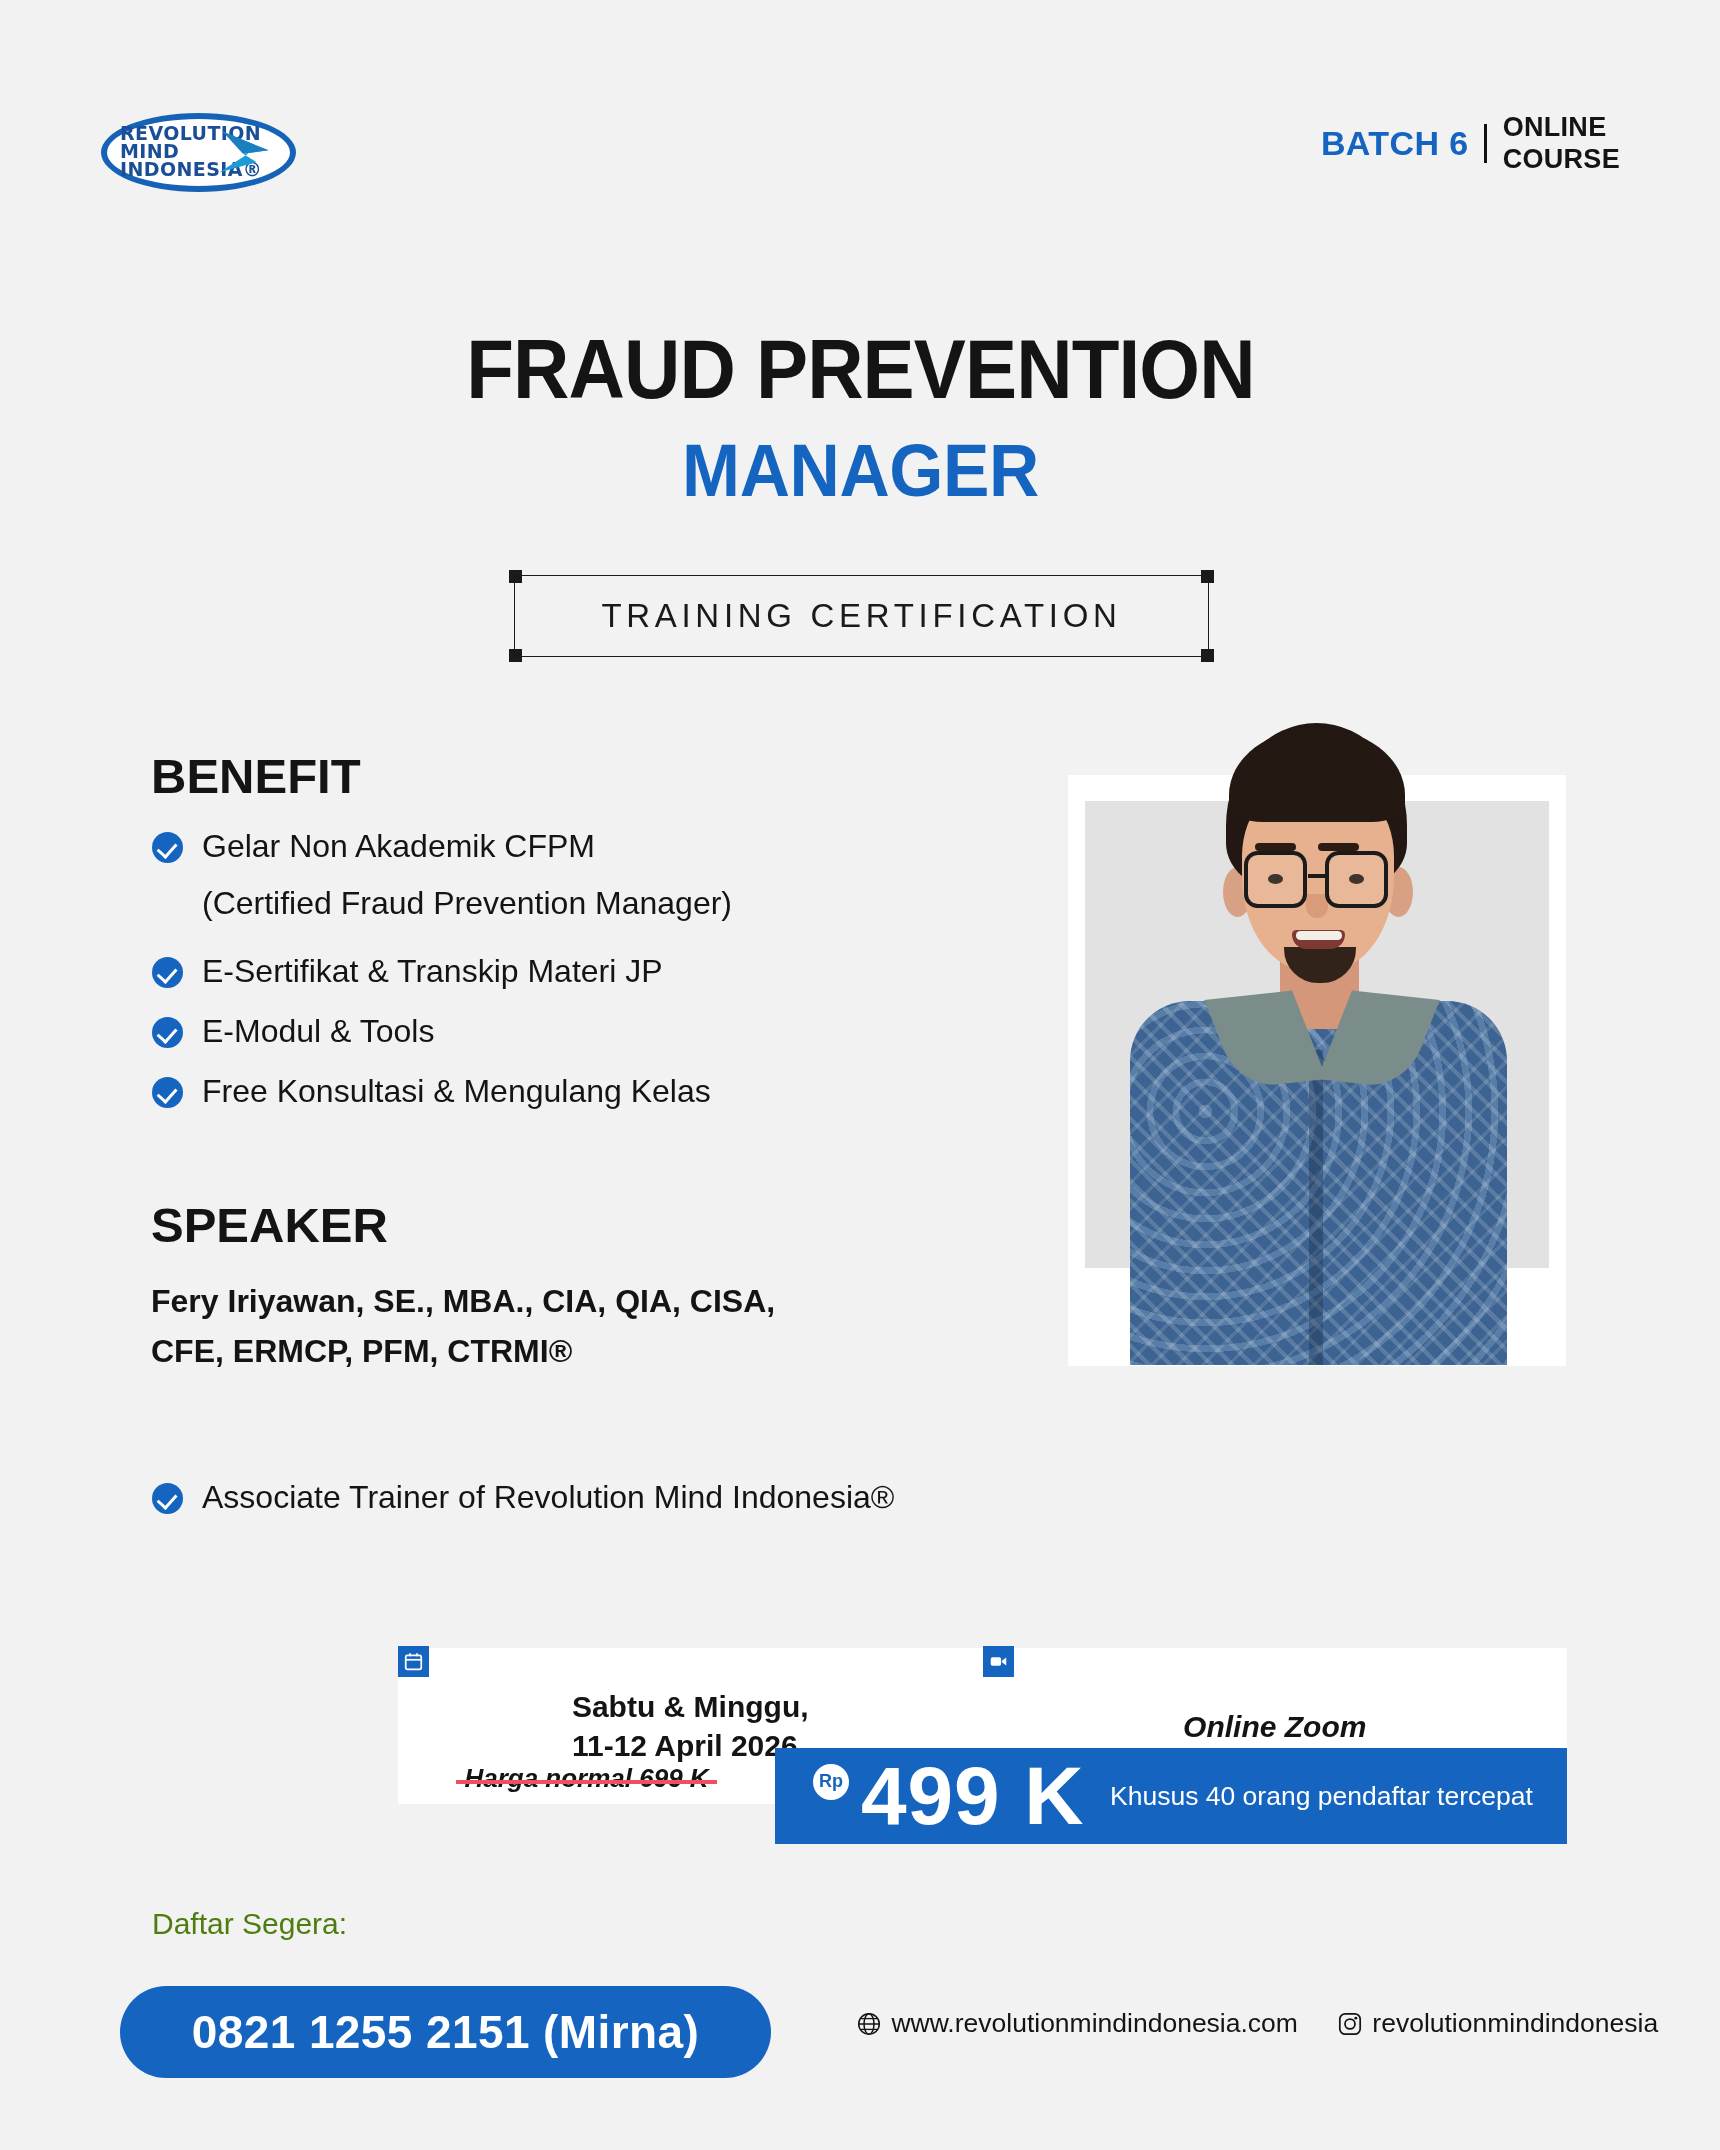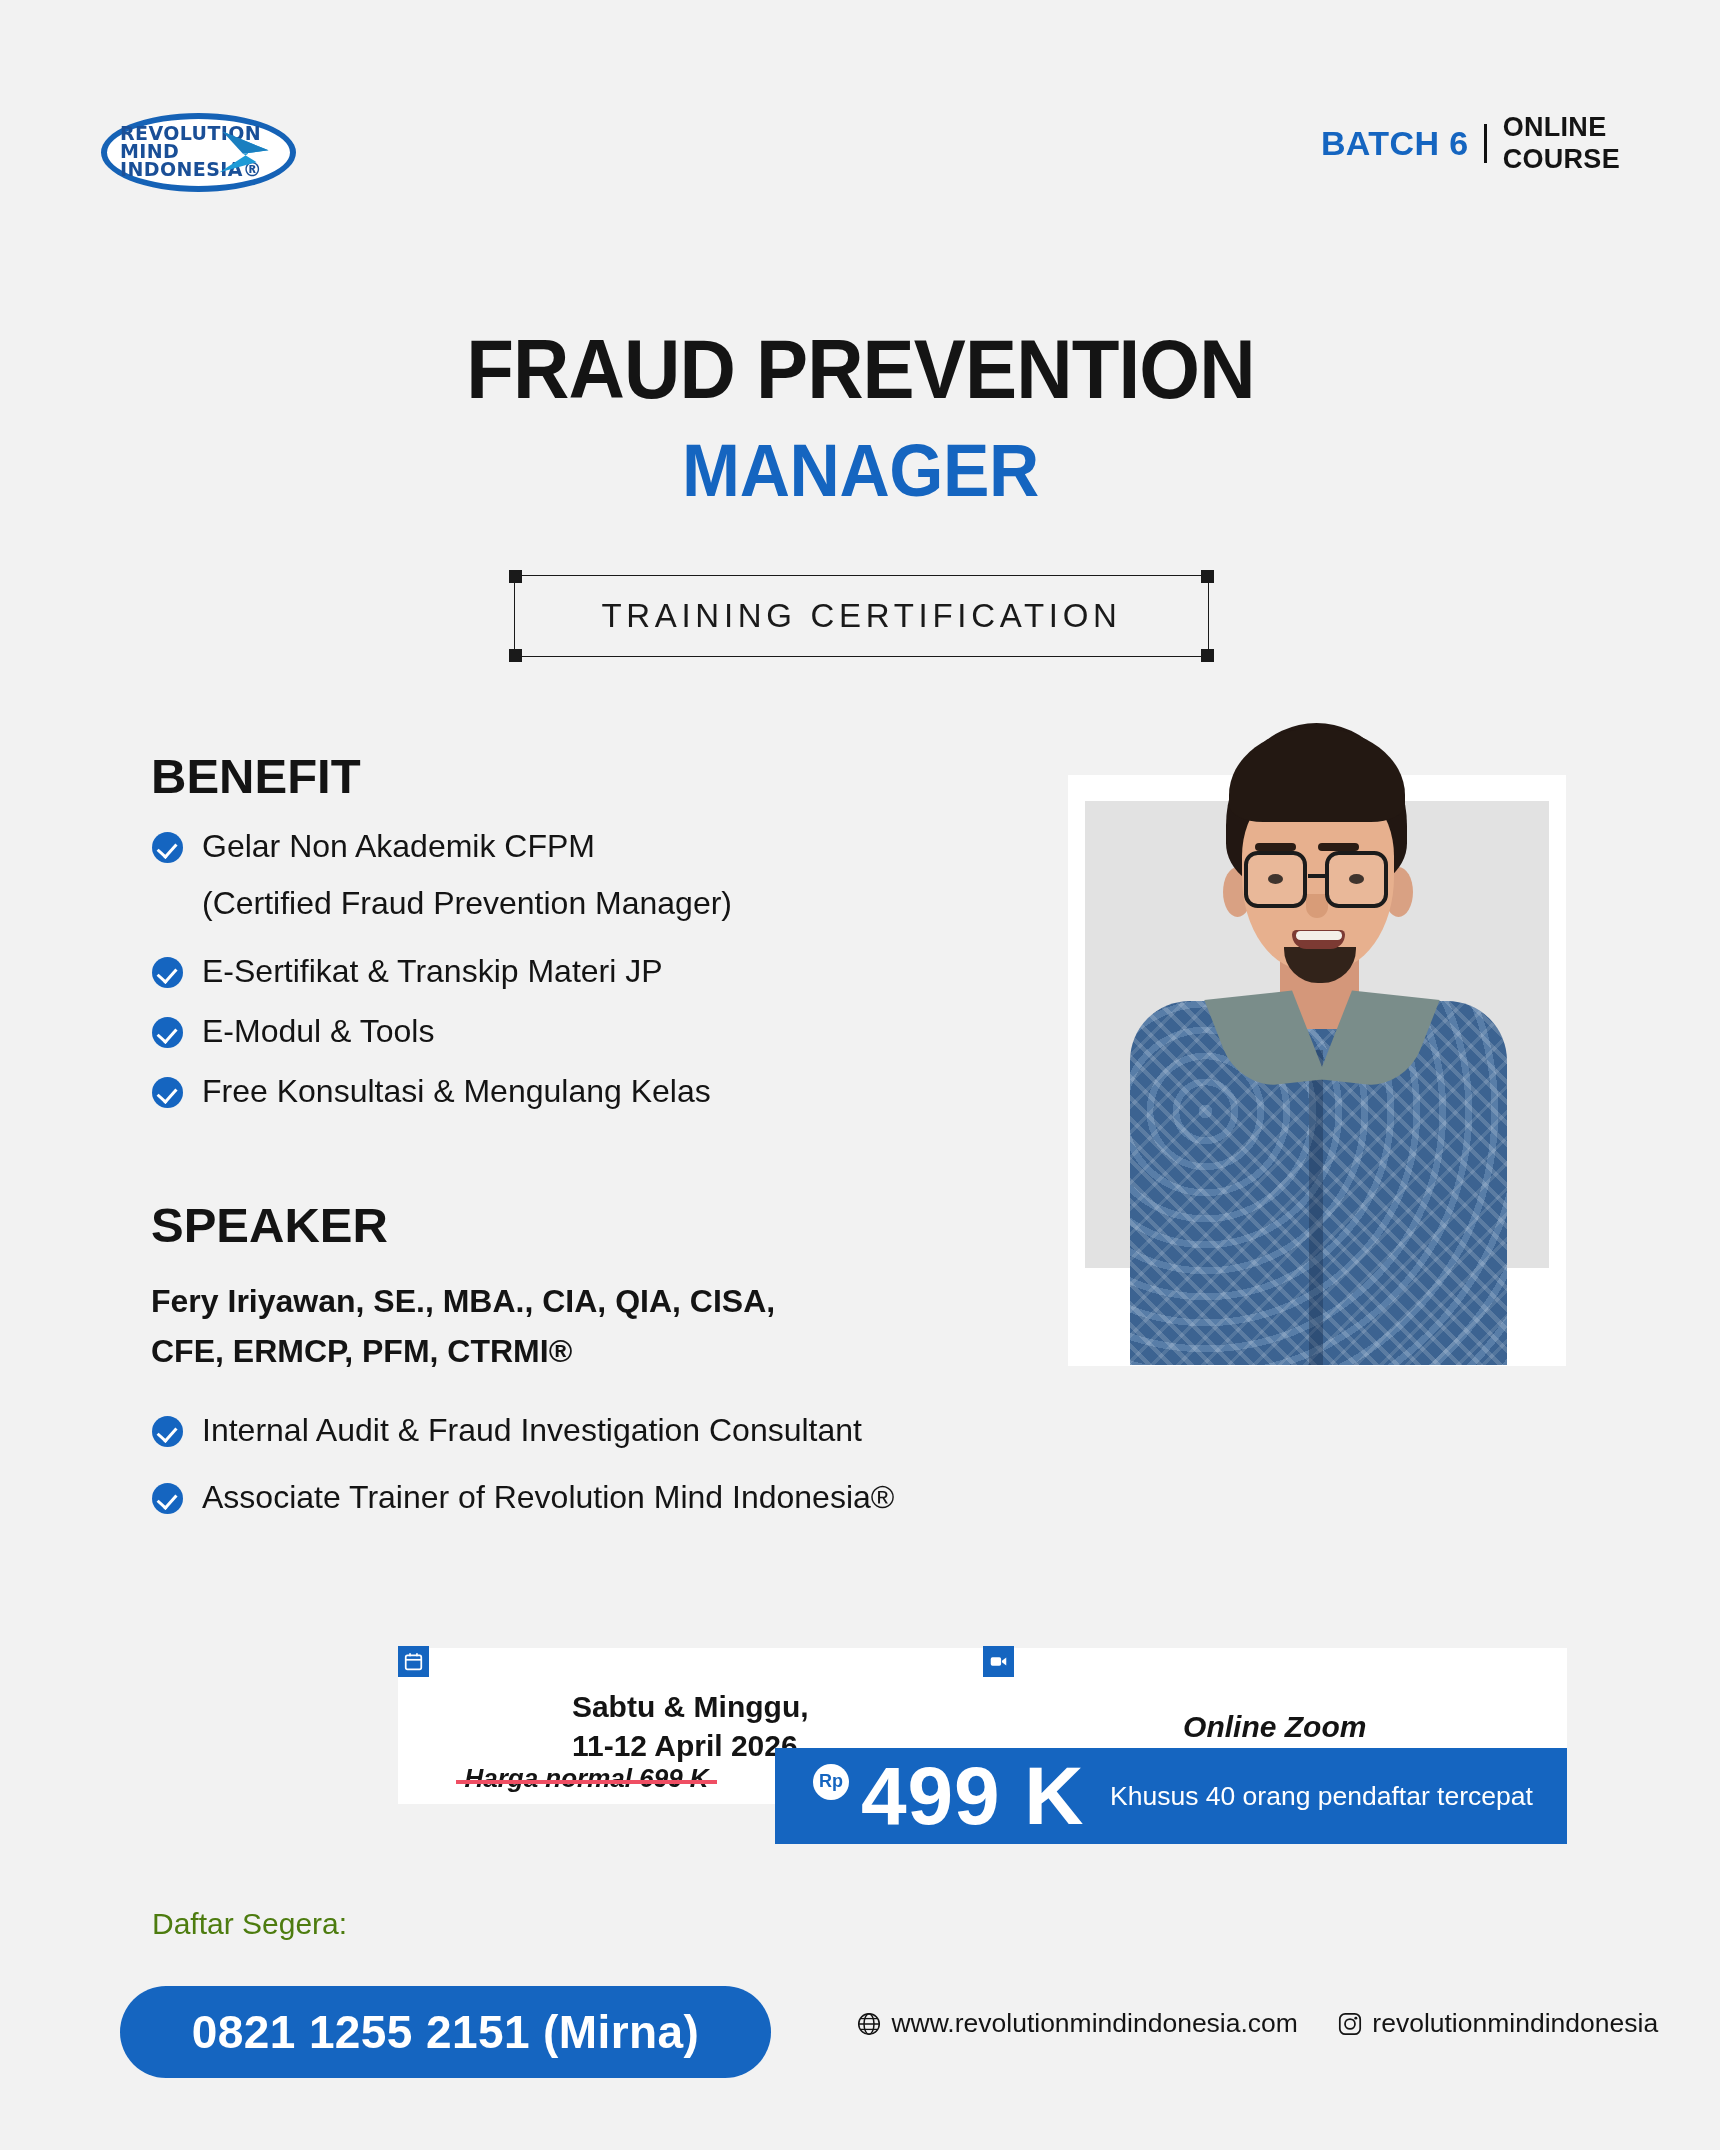--- a/index.html
+++ b/index.html
@@ -588,24 +588,20 @@
     <span class="check-icon"></span>
     <span class="check-text">Free Konsultasi &amp; Mengulang Kelas</span>
   </div>
 
   <div class="section-head" id="speaker-head">SPEAKER</div>
   <div class="speaker-name">
     <div>Fery Iriyawan, SE., MBA., CIA, QIA, CISA,</div>
     <div>CFE, ERMCP, PFM, CTRMI®</div>
   </div>
 
-  <div class="check-item" id="spk-point-0">
-    <span class="check-icon"></span>
-    <span class="check-text">Internal Audit &amp; Fraud Investigation Consultant</span>
-  </div>
   <div class="check-item" id="spk-point-1">
     <span class="check-icon"></span>
     <span class="check-text">Associate Trainer of Revolution Mind Indonesia®</span>
   </div>
 
   <div class="photo-frame">
     <div class="photo-inner"></div>
   </div>
   <div class="person">
     <div class="p-shirt"></div>

